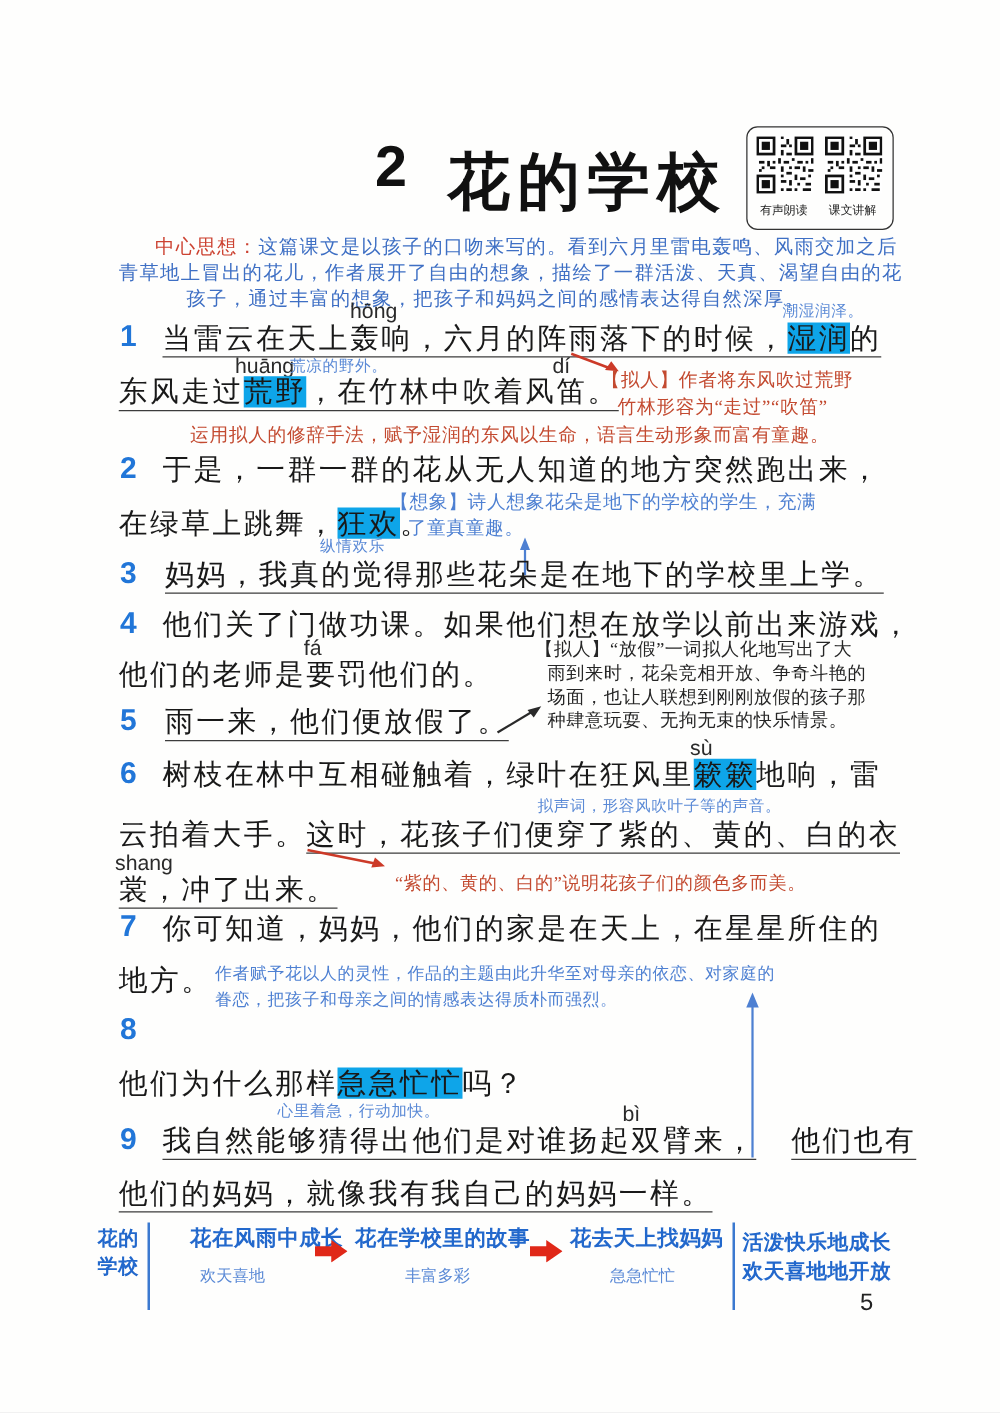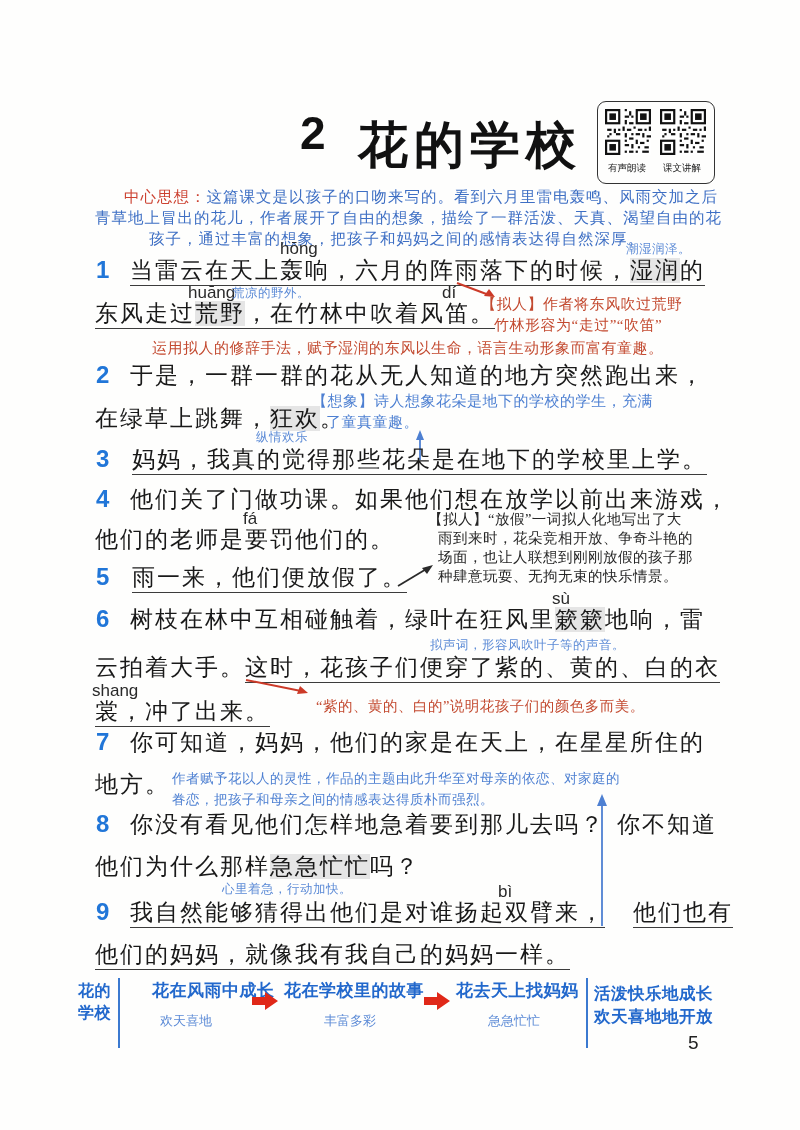--- a/index.html
+++ b/index.html
@@ -4,21 +4,21 @@
 <style>
   html,body{margin:0;padding:0;background:#e8e8e8;}
   .page{
     position:relative;width:800px;height:1130px;background:#fefefd;
     margin:0 auto;overflow:hidden;
     font-family:"Liberation Serif","DejaVu Serif",serif;color:#1c1c1c;
   }
   .abs{position:absolute;white-space:nowrap;}
   .body-line{font-size:23px;letter-spacing:2px;color:#191919;}
   .ul{border-bottom:1.6px solid #3c3c3c;padding-bottom:2px;}
-  .hl{background:#e5e5e5;}
+  .hl{background:#0ea5e9;}
   .pnum{font-family:"Liberation Sans","DejaVu Sans",sans-serif;font-weight:bold;
         font-size:24px;color:#2176d8;}
   .pinyin{font-family:"Liberation Sans","DejaVu Sans",sans-serif;font-size:17px;
           color:#2a2a2a;letter-spacing:0;}
   .note-blue{color:#4e80d2;font-size:15px;letter-spacing:0.5px;}
   .note-blue-sm{color:#5b8ad6;font-size:12.5px;letter-spacing:0.5px;}
   .note-red{color:#c34a30;font-size:15px;letter-spacing:0.5px;}
   .note-red-sm{color:#c34a30;font-size:14.5px;letter-spacing:0.5px;}
   .note-black{color:#262626;font-size:14.5px;letter-spacing:0.5px;}
   .intro{font-size:15.5px;letter-spacing:1px;color:#3e6fc4;}
@@ -172,21 +172,20 @@
   </svg>
   <div class="abs note-red-sm" style="left:316px;top:697px;">“紫的、黄的、白的”说明花孩子们的颜色多而美。</div>
 
   <div class="abs pnum" style="left:96px;top:728px;">7</div>
   <div class="abs body-line" style="left:130px;top:727px;">你可知道，妈妈，他们的家是在天上，在星星所住的</div>
   <div class="abs body-line" style="left:95px;top:769px;">地方。</div>
   <div class="abs note-blue" style="left:172px;top:770px;font-size:13.5px;">作者赋予花以人的灵性，作品的主题由此升华至对母亲的依恋、对家庭的</div>
   <div class="abs note-blue" style="left:172px;top:791px;font-size:13.5px;">眷恋，把孩子和母亲之间的情感表达得质朴而强烈。</div>
 
   <div class="abs pnum" style="left:96px;top:810px;">8</div>
-  <div class="abs body-line" style="left:130px;top:809px;"><span>你没有看见他们怎样地急着要到那儿去吗？</span><span style="margin-left:12px;">你不知道</span></div>
   <div class="abs body-line" style="left:95px;top:851px;"><span>他们为什么那样</span><span class="hl">急急忙忙</span><span>吗？</span></div>
   <div class="abs note-blue-sm" style="left:222px;top:881px;">心里着急，行动加快。</div>
   <svg class="abs" style="left:594px;top:792px;" width="16" height="138">
     <path d="M8 134 L8 9" stroke="#4e80d2" stroke-width="1.8" fill="none"></path>
     <polygon points="8,2 3,14 13,14" fill="#4e80d2"></polygon>
   </svg>
 
   <div class="abs pnum" style="left:96px;top:898px;">9</div>
   <div class="abs pinyin" style="left:498px;top:882px;">bì</div>
   <div class="abs body-line" style="left:130px;top:897px;"><span class="ul">我自然能够猜得出他们是对谁扬起双臂来，</span><span class="ul" style="margin-left:28px;">他们也有</span></div>

